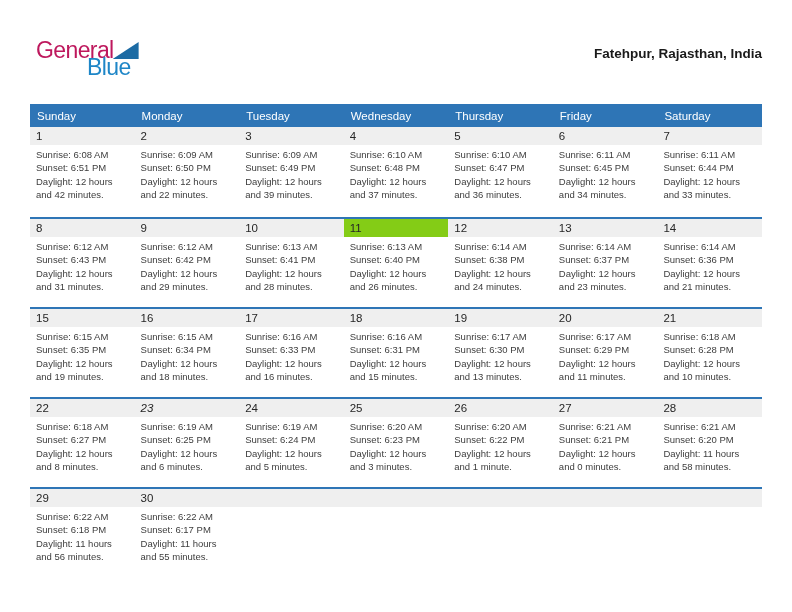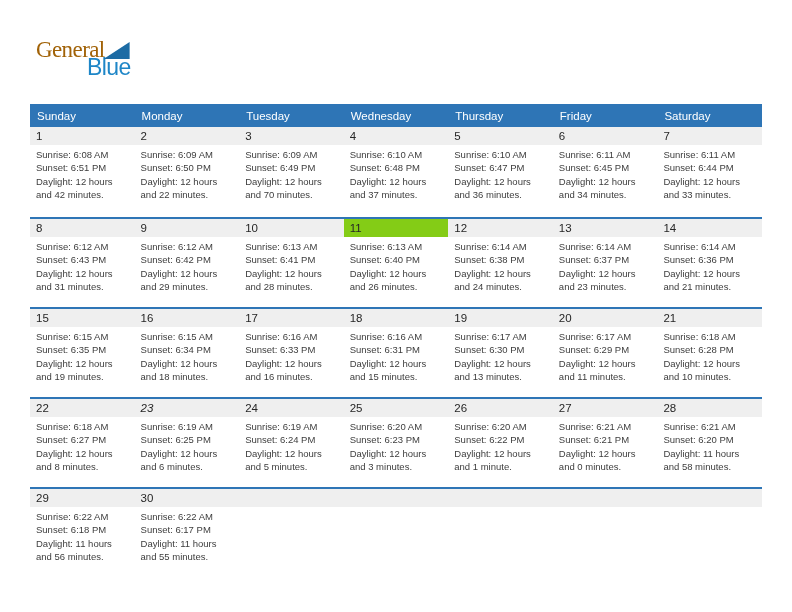--- a/index.html
+++ b/index.html
@@ -7,21 +7,21 @@
   .page{
     position:relative;
     width:792px;height:612px;
     background:#ffffff;
     font-family:"Liberation Sans", sans-serif;
     overflow:hidden;
   }
   
   .logo{position:absolute;left:36px;top:38px;}
   .logo-line1{display:flex;align-items:flex-end;}
-  .logo-general{font-size:23px;color:#a16207;letter-spacing:-0.6px;line-height:24px;font-family:Liberation Serif, serif;}
+  .logo-general{font-size:23px;color:#be185d;letter-spacing:-0.6px;line-height:24px;}
   .logo-triangle{width:26px;height:17px;margin-left:-1px;margin-bottom:3px;
     clip-path:polygon(0 100%,100% 0,100% 100%);}
   .logo-blue{display:block;font-size:23px;letter-spacing:-0.6px;margin-left:51px;margin-top:-7px;line-height:24px;}
   
   .titles{position:absolute;right:30px;top:36px;text-align:right;}
   .main-title{margin:0;font-size:28px;font-weight:400;color:#1a1a1a;line-height:34px;}
   .sub-title{margin:10px 0 0 0;font-size:13.5px;font-weight:700;color:#1a1a1a;line-height:16px;}
   
   .calendar{position:absolute;left:30px;top:104px;width:732px;}
   .weekday-row{
@@ -50,20 +50,21 @@
 
   <div class="logo">
     <div class="logo-line1">
       <span class="logo-general">General</span>
       <span class="logo-triangle" style="background: rgb(28, 107, 164);"></span>
     </div>
     <span class="logo-blue" style="color: rgb(30, 134, 199);">Blue</span>
   </div>
 
   <div class="titles">
+    <h2 class="sub-title">Fatehpur, Rajasthan, India</h2>
   </div>
 
   <div class="calendar">
     <div class="weekday-row" id="weekday-row" style="background: rgb(46, 117, 182);">
         <div class="weekday">Sunday</div>
         <div class="weekday">Monday</div>
         <div class="weekday">Tuesday</div>
         <div class="weekday">Wednesday</div>
         <div class="weekday">Thursday</div>
         <div class="weekday">Friday</div>
@@ -88,21 +89,21 @@
               <div>Daylight: 12 hours</div>
               <div>and 22 minutes.</div>
             </div>
           </div>
           <div class="cell">
             <div class="daynum" style="background: rgb(239, 239, 239);">3</div>
             <div class="info">
               <div>Sunrise: 6:09 AM</div>
               <div>Sunset: 6:49 PM</div>
               <div>Daylight: 12 hours</div>
-              <div>and 70 minutes.</div>
+              <div>and 39 minutes.</div>
             </div>
           </div>
           <div class="cell">
             <div class="daynum" style="background: rgb(239, 239, 239);">4</div>
             <div class="info">
               <div>Sunrise: 6:10 AM</div>
               <div>Sunset: 6:48 PM</div>
               <div>Daylight: 12 hours</div>
               <div>and 37 minutes.</div>
             </div>

